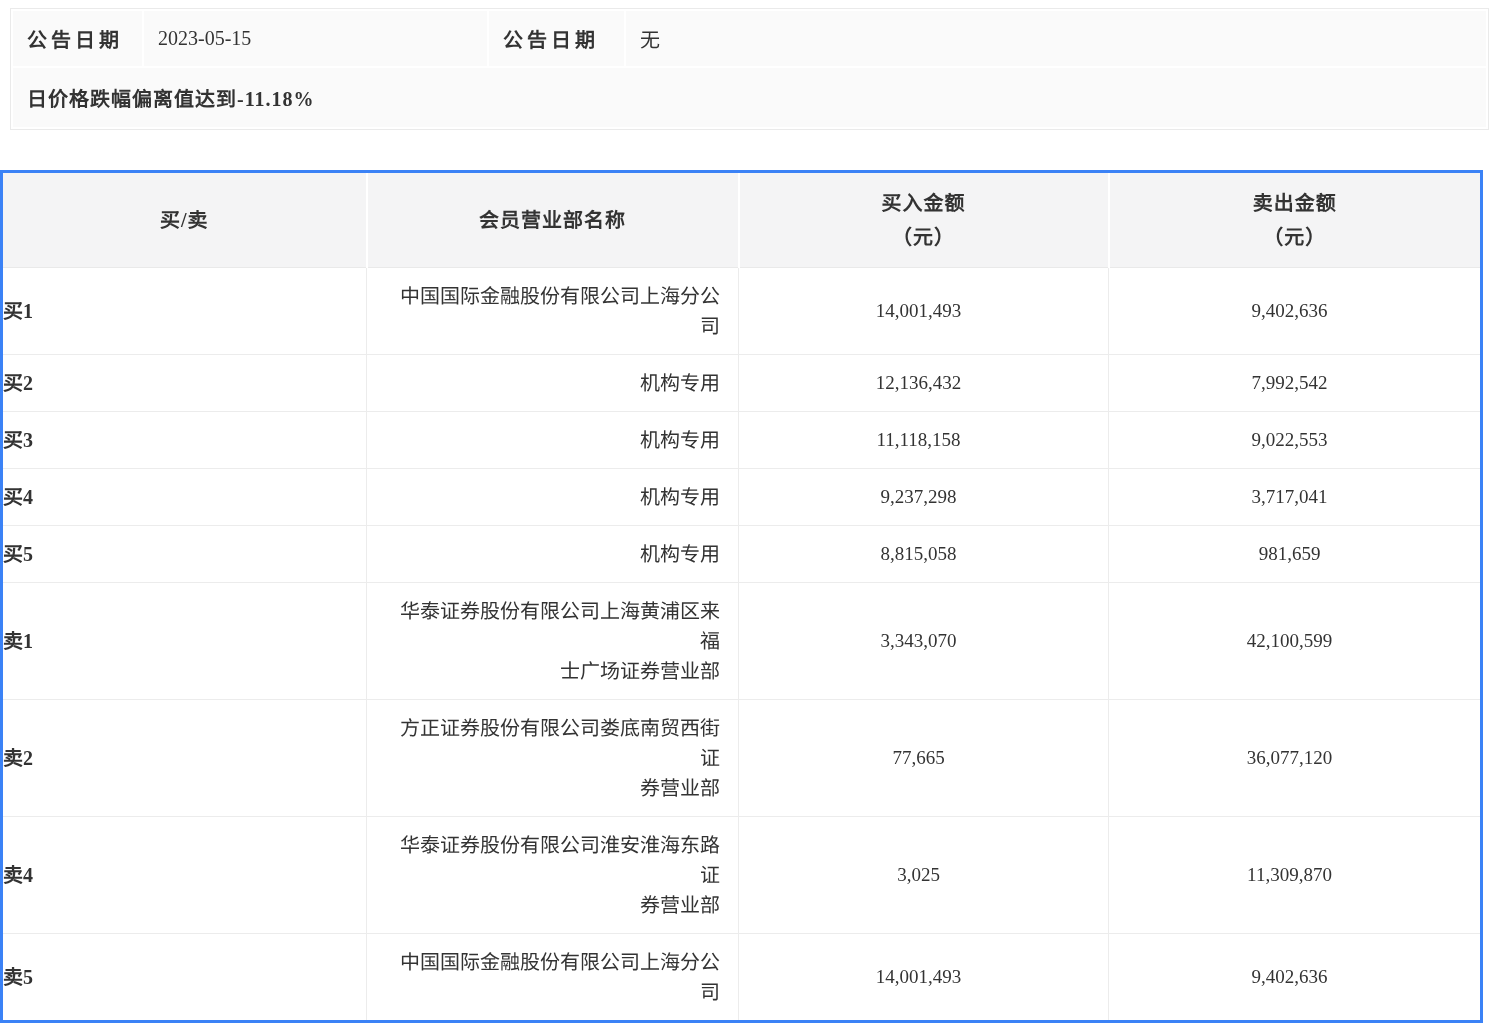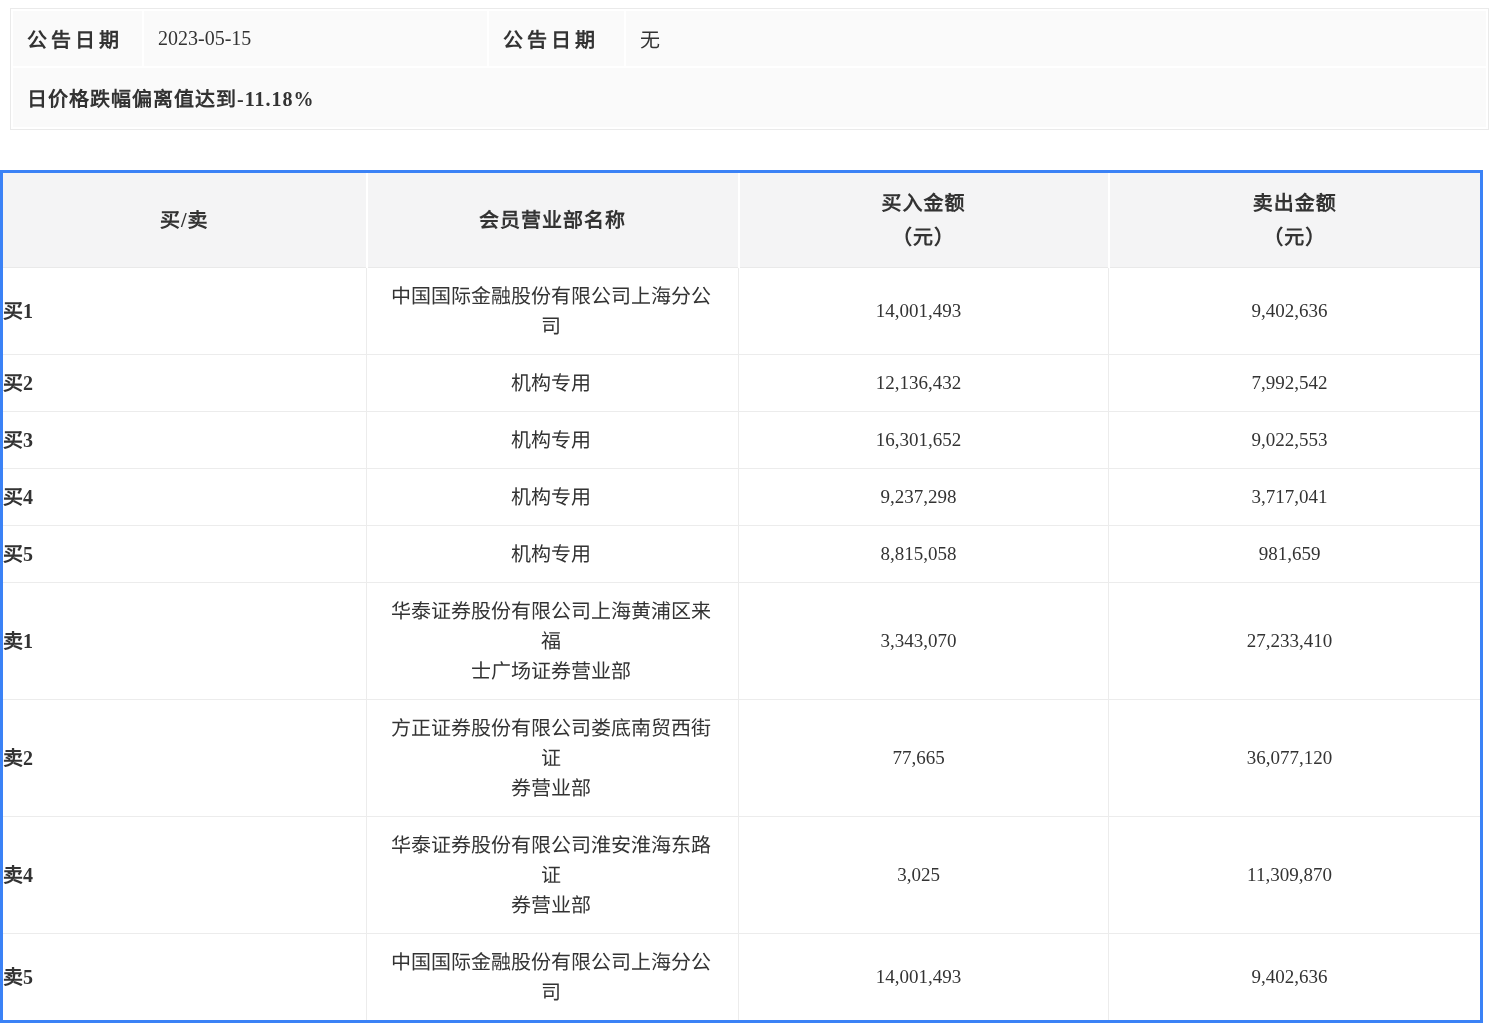--- a/index.html
+++ b/index.html
@@ -79,21 +79,21 @@
     vertical-align: middle;
     background: #ffffff;
   }
   .col-side { width: 365px; }
   .col-name { width: 372px; }
   .col-buy  { width: 370px; }
   .col-sell { width: 373px; }
 
   .main-table td.side { text-align: left; font-weight: bold; }
   .main-table td.name {
-    text-align: center;
+    text-align: right;
     padding-left: 15px;
     padding-right: 18px;
     white-space: pre-line;
   }
   .main-table td.amount {
     text-align: center;
     padding-right: 10px;
     font-size: 19px;
   }
 </style>
@@ -148,41 +148,41 @@
     </tr>
     <tr>
       <td class="side">买2</td>
       <td class="name">机构专用</td>
       <td class="amount">12,136,432</td>
       <td class="amount">7,992,542</td>
     </tr>
     <tr>
       <td class="side">买3</td>
       <td class="name">机构专用</td>
-      <td class="amount">16,301,652</td>
+      <td class="amount">11,118,158</td>
       <td class="amount">9,022,553</td>
     </tr>
     <tr>
       <td class="side">买4</td>
       <td class="name">机构专用</td>
       <td class="amount">9,237,298</td>
       <td class="amount">3,717,041</td>
     </tr>
     <tr>
       <td class="side">买5</td>
       <td class="name">机构专用</td>
       <td class="amount">8,815,058</td>
       <td class="amount">981,659</td>
     </tr>
     <tr>
       <td class="side">卖1</td>
       <td class="name">华泰证券股份有限公司上海黄浦区来福
 士广场证券营业部</td>
       <td class="amount">3,343,070</td>
-      <td class="amount">27,233,410</td>
+      <td class="amount">42,100,599</td>
     </tr>
     <tr>
       <td class="side">卖2</td>
       <td class="name">方正证券股份有限公司娄底南贸西街证
 券营业部</td>
       <td class="amount">77,665</td>
       <td class="amount">36,077,120</td>
     </tr>
     <tr>
       <td class="side">卖4</td>

